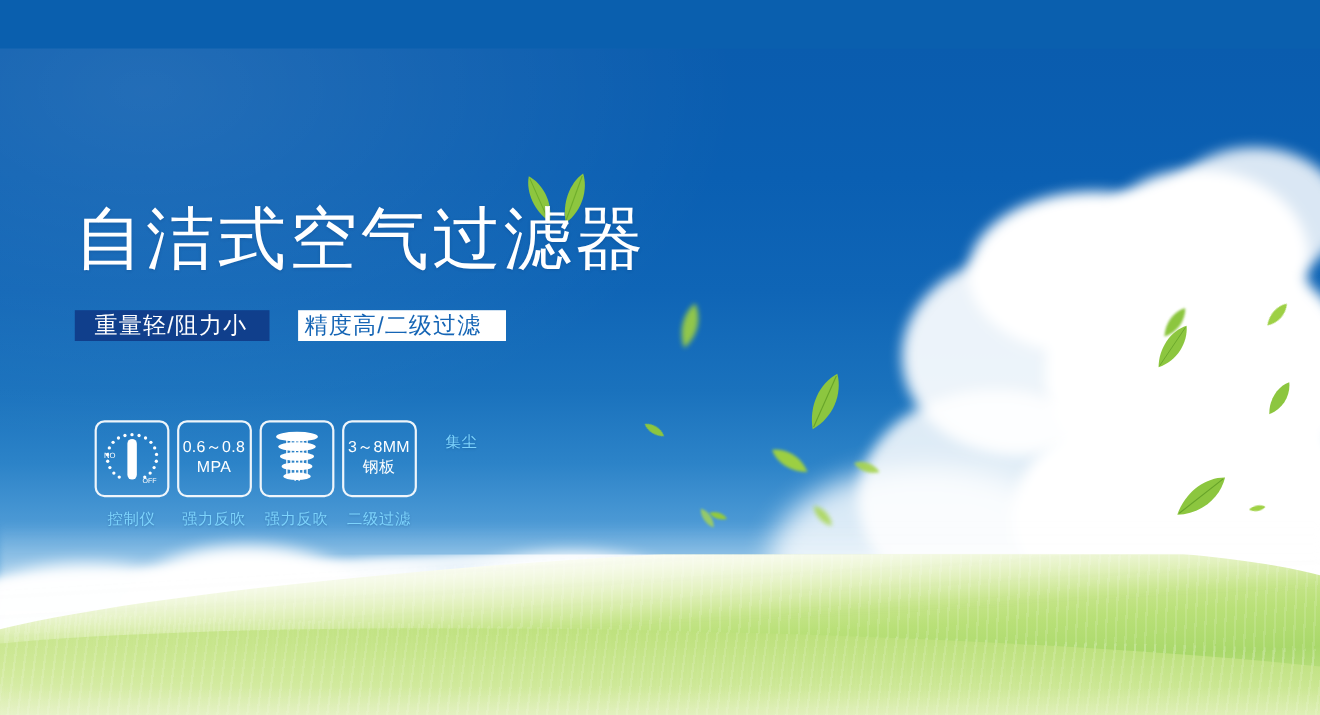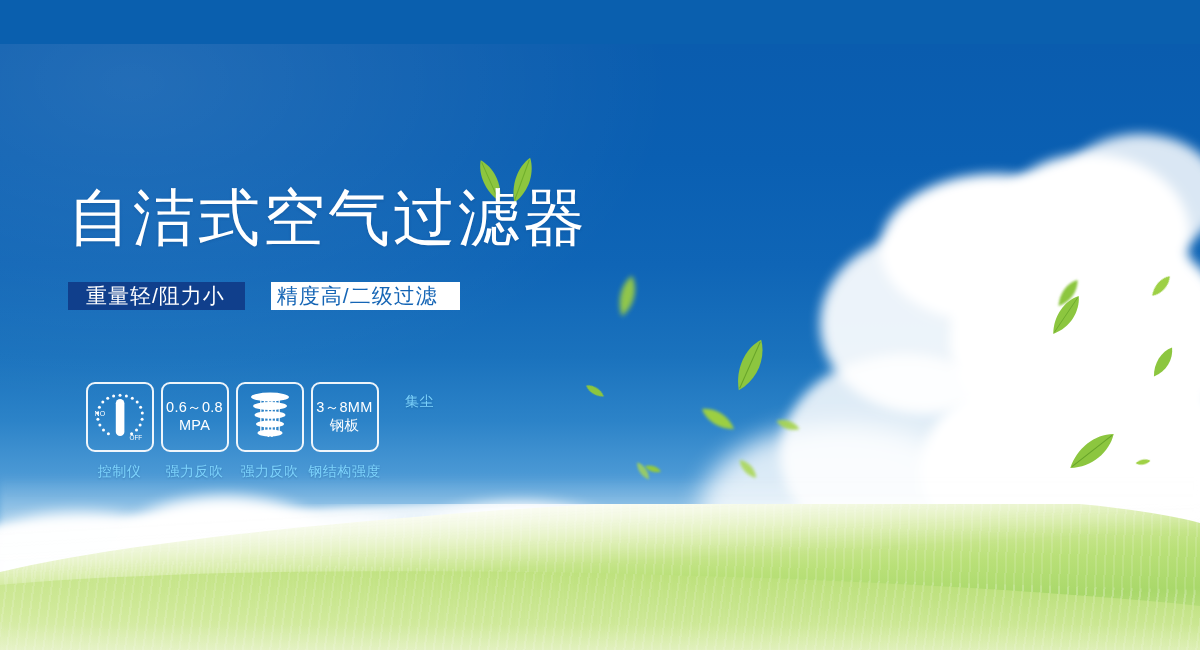--- a/index.html
+++ b/index.html
@@ -410,21 +410,21 @@
           </svg>
         </div>
         <div class="feat-label">强力反吹</div>
       </div>
 
       <div class="feature">
         <div class="feat-box">
           <div class="feat-text">3～8MM</div>
           <div class="feat-text">钢板</div>
         </div>
-        <div class="feat-label">钢结构强度</div>
+        <div class="feat-label">二级过滤</div>
       </div>
 
       <div class="feature">
         <div class="feat-label">集尘</div>
       </div>
 
     </div>
   </div>
 
   <div class="leaf" style="left:578px;top:336px;width:34px;height:22px;transform:rotate(-58deg);filter:blur(.6px);">

